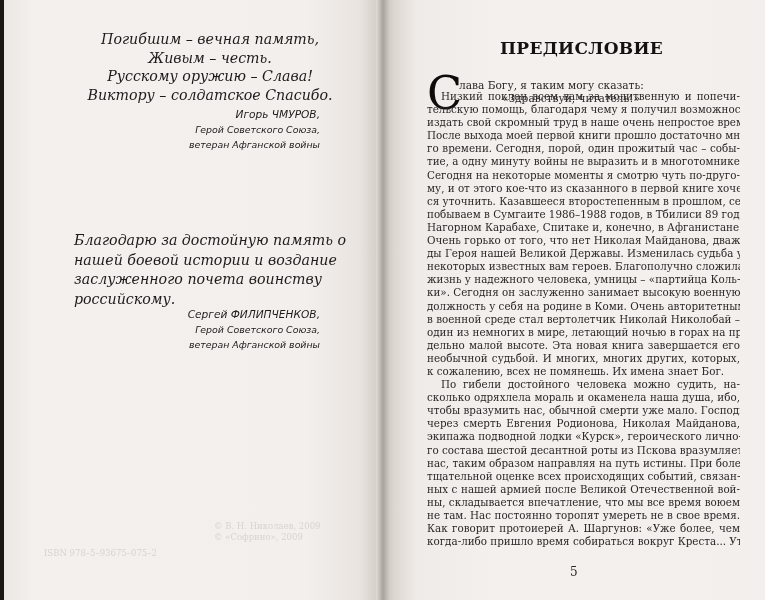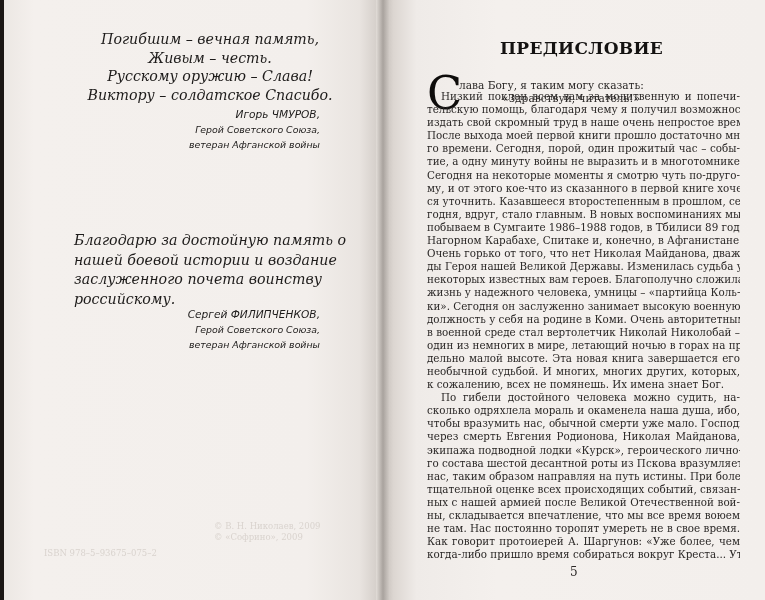--- a/index.html
+++ b/index.html
@@ -132,21 +132,20 @@
   <div>
     <span class="line indent">Низкий поклон всем вам за молитвенную и попечи-</span>
     <span class="line">тельскую помощь, благодаря чему я получил возможность</span>
     <span class="line">издать свой скромный труд в наше очень непростое время.</span>
     <span class="line">После выхода моей первой книги прошло достаточно мно-</span>
     <span class="line">го времени. Сегодня, порой, один прожитый час – собы-</span>
     <span class="line">тие, а одну минуту войны не выразить и в многотомнике.</span>
     <span class="line">Сегодня на некоторые моменты я смотрю чуть по-друго-</span>
     <span class="line">му, и от этого кое-что из сказанного в первой книге хочет-</span>
     <span class="line">ся уточнить. Казавшееся второстепенным в прошлом, се-</span>
-    <span class="line">годня, вдруг, стало главным. В новых воспоминаниях мы</span>
     <span class="line">побываем в Сумгаите 1986–1988 годов, в Тбилиси 89 года,</span>
     <span class="line">Нагорном Карабахе, Спитаке и, конечно, в Афганистане.</span>
     <span class="line">Очень горько от того, что нет Николая Майданова, дваж-</span>
     <span class="line">ды Героя нашей Великой Державы. Изменилась судьба у</span>
     <span class="line">некоторых известных вам героев. Благополучно сложилась</span>
     <span class="line">жизнь у надежного человека, умницы – «партийца Коль-</span>
     <span class="line">ки». Сегодня он заслуженно занимает высокую военную</span>
     <span class="line">должность у себя на родине в Коми. Очень авторитетным</span>
     <span class="line">в военной среде стал вертолетчик Николай Николобай –</span>
     <span class="line">один из немногих в мире, летающий ночью в горах на пре-</span>

